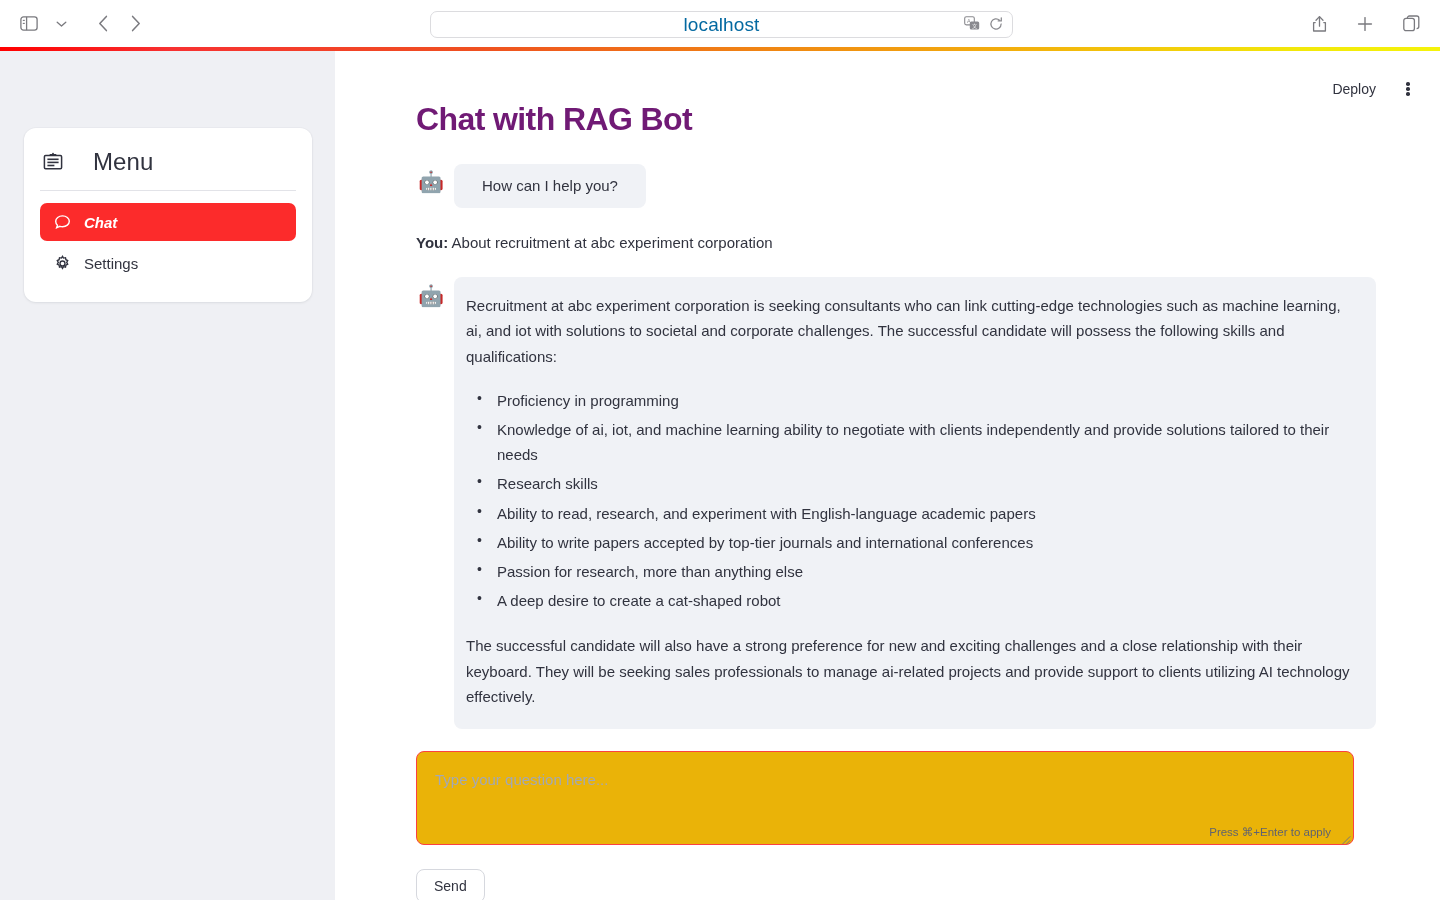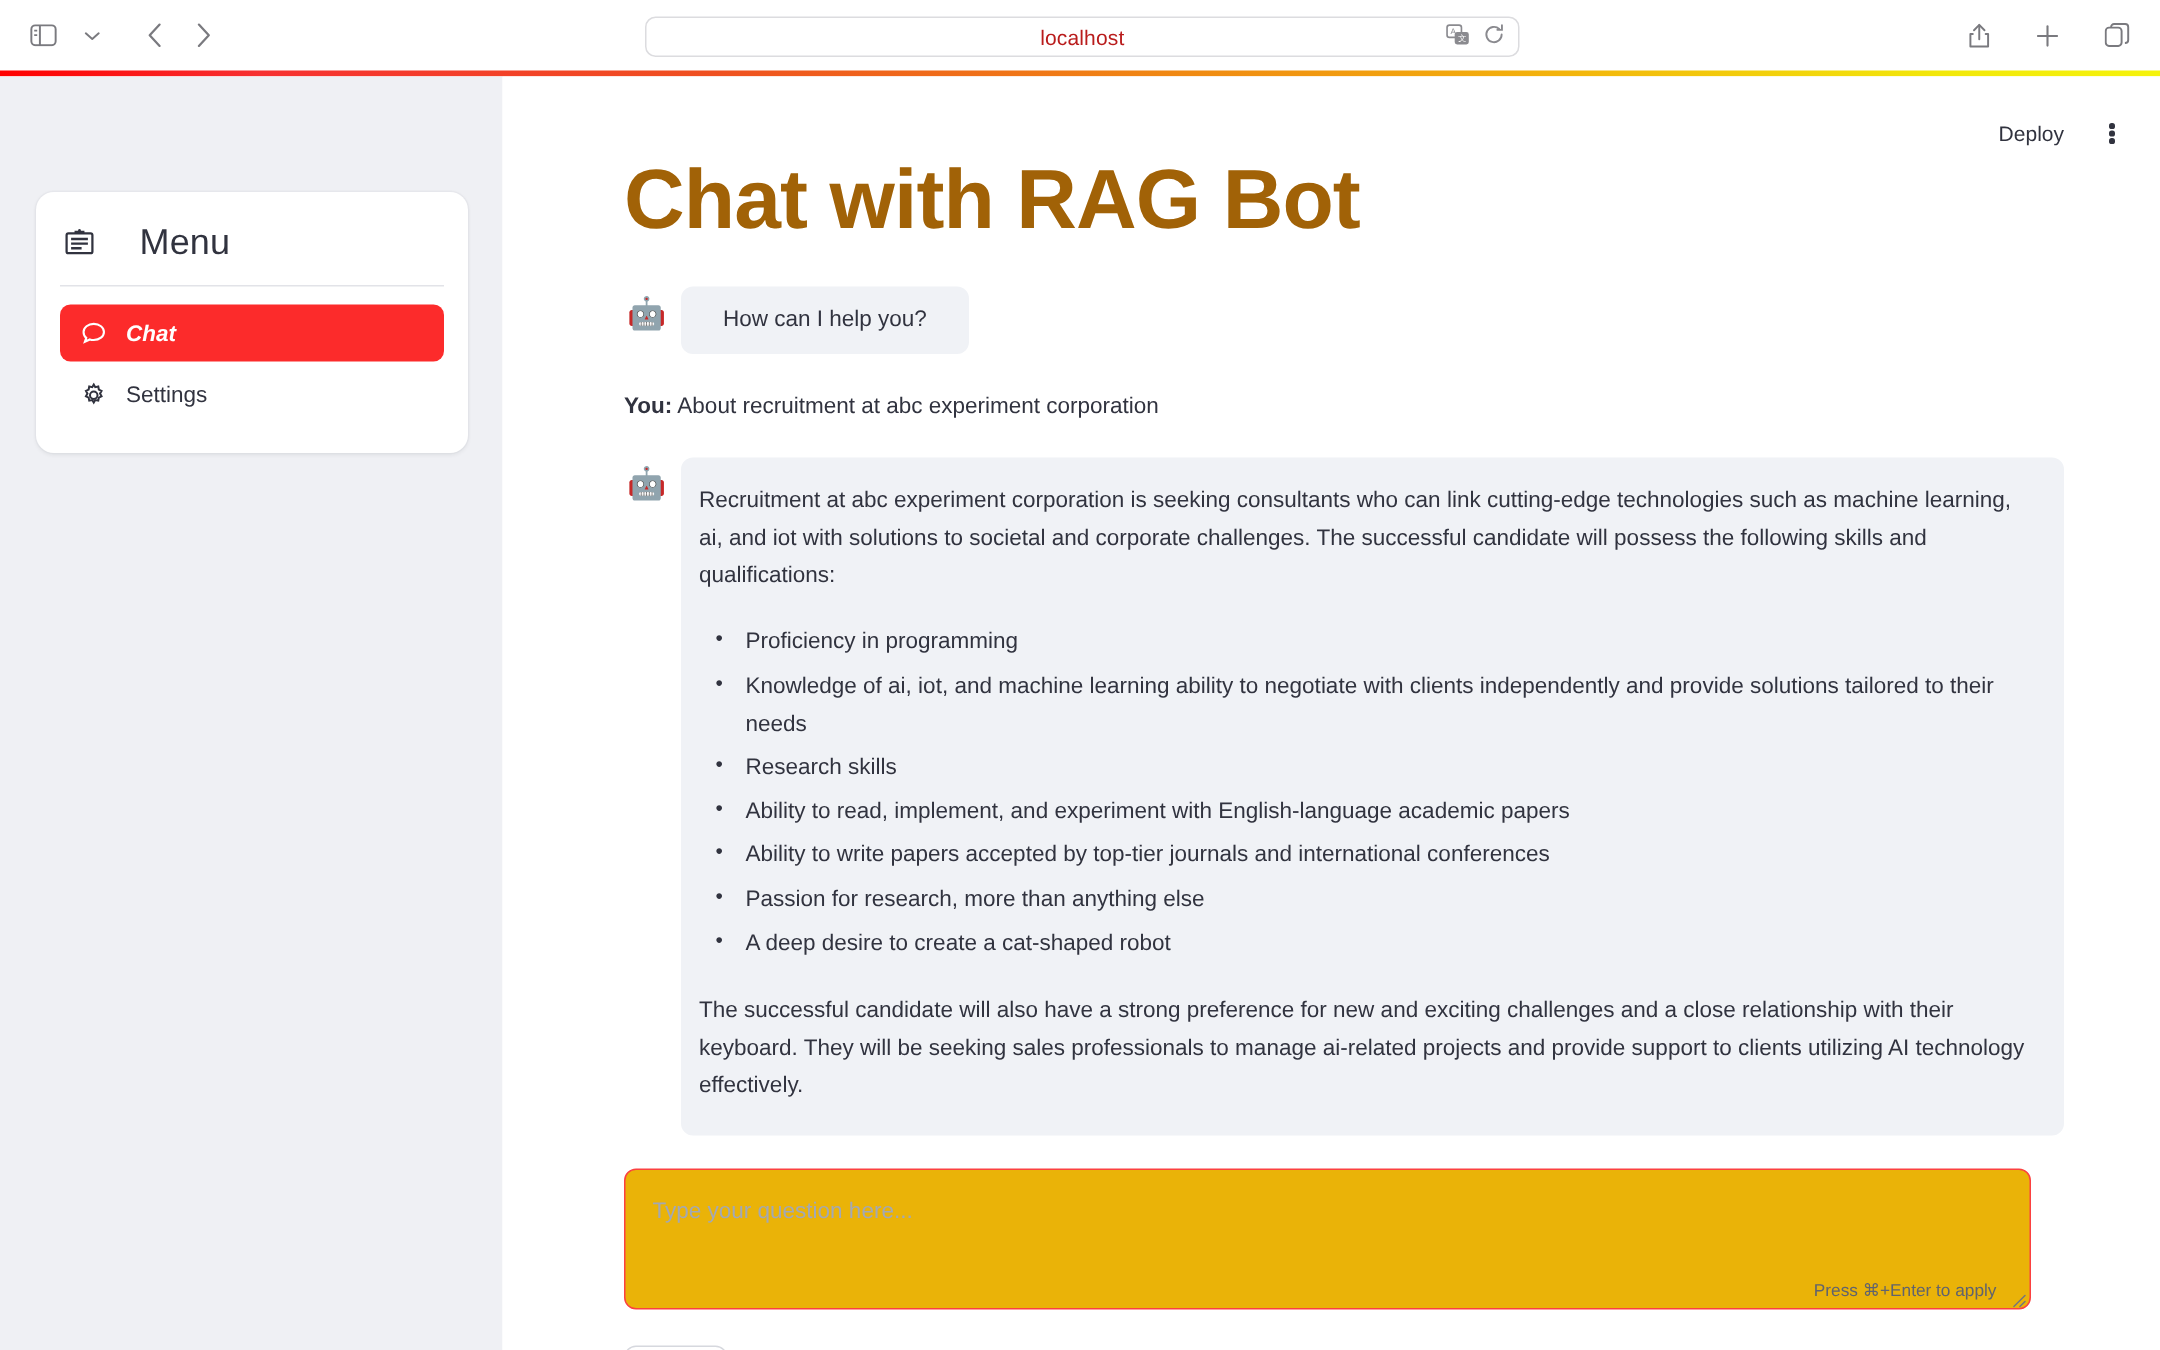--- a/index.html
+++ b/index.html
@@ -29,21 +29,21 @@
   .tb-sep { width: 8px; }
 
   #url-bar {
     position: absolute; left: 430px; top: 11px;
     width: 583px; height: 27px;
     border: 1px solid #dcdcdf; border-radius: 7px;
     background: #ffffff;
     display: flex; align-items: center; justify-content: center;
   }
   #url-text {
-    font-size: 14px; color: #b91c1c; letter-spacing: .1px;
+    font-size: 19px; color: #0369a1; letter-spacing: .1px;
   }
   .url-icons {
     position: absolute; right: 9px; top: 0; height: 27px;
     display: flex; align-items: center; gap: 9px; color: #8a8a8f;
   }
 
   #gradient-bar {
     position: absolute; top: 47px; left: 0; width: 1440px; height: 4px;
     background: linear-gradient(to right,#ff0000 0%, #f73131 12%, #ef5020 33%, #f08a12 55%, #f3b30c 72%, #f2e80a 90%, #f5f30b 100%);
   }
@@ -111,22 +111,22 @@
     width: 28px; height: 28px; display:flex; align-items:center; justify-content:center;
     color: #31333f; border-radius: 6px; cursor: pointer;
   }
   .kebab-dot { width: 3.5px; height: 3.5px; border-radius: 50%; background: #31333f; margin: 1.6px 0; }
 
   #content {
     position: absolute; left: 81px; top: 0; width: 960px;
   }
   #page-title {
     margin: 50px 0 0 0;
-    font-size: 56px; line-height: 1.15;
-    font-weight: 700; color: #a16207; letter-spacing: -0.6px;
+    font-size: 32px; line-height: 1.15;
+    font-weight: 700; color: #701a75; letter-spacing: -0.6px;
   }
 
   .msg-row { display: flex; align-items: flex-start; gap: 8px; margin-top: 26px; }
   .avatar {
     width: 30px; height: 30px; flex: 0 0 30px;
     display: flex; align-items: center; justify-content: center;
     font-size: 21px; line-height: 1; color: #4b4c57;
     margin-top: 3px;
   }
   .bubble {
@@ -352,21 +352,21 @@
       </div>
 
       <div class="answer-row">
         <span class="avatar">🤖</span>
         <div class="answer-box">
           <p>Recruitment at abc experiment corporation is seeking consultants who can link cutting-edge technologies such as machine learning, ai, and iot with solutions to societal and corporate challenges. The successful candidate will possess the following skills and qualifications:</p>
           <ul>
             <li>Proficiency in programming</li>
             <li>Knowledge of ai, iot, and machine learning ability to negotiate with clients independently and provide solutions tailored to their needs</li>
             <li>Research skills</li>
-            <li>Ability to read, implement, and experiment with English-language academic papers</li>
+            <li>Ability to read, research, and experiment with English-language academic papers</li>
             <li>Ability to write papers accepted by top-tier journals and international conferences</li>
             <li>Passion for research, more than anything else</li>
             <li>A deep desire to create a cat-shaped robot</li>
           </ul>
           <p>The successful candidate will also have a strong preference for new and exciting challenges and a close relationship with their keyboard. They will be seeking sales professionals to manage ai-related projects and provide support to clients utilizing AI technology effectively.</p>
         </div>
       </div>
 
       <div id="input-wrap">
         <textarea id="question-input" placeholder="Type your question here..." style=""></textarea>

